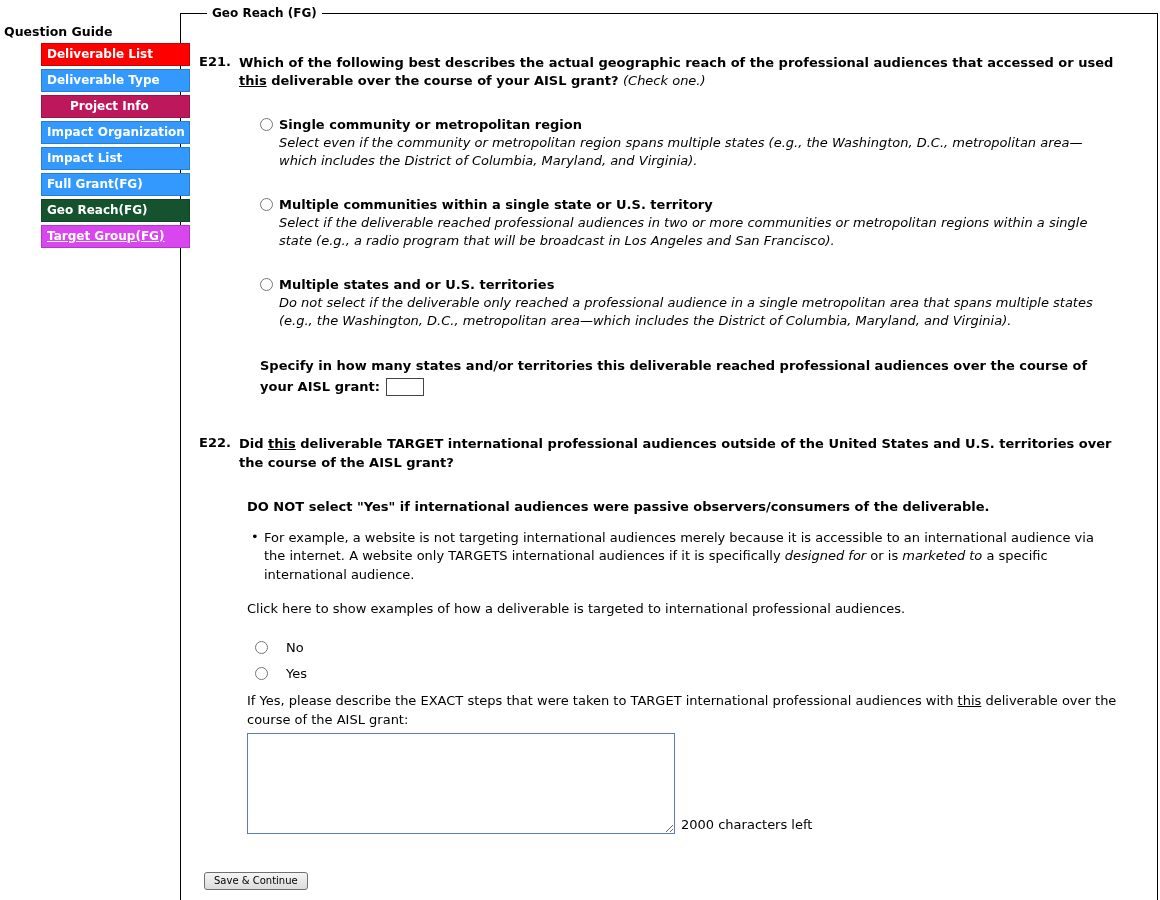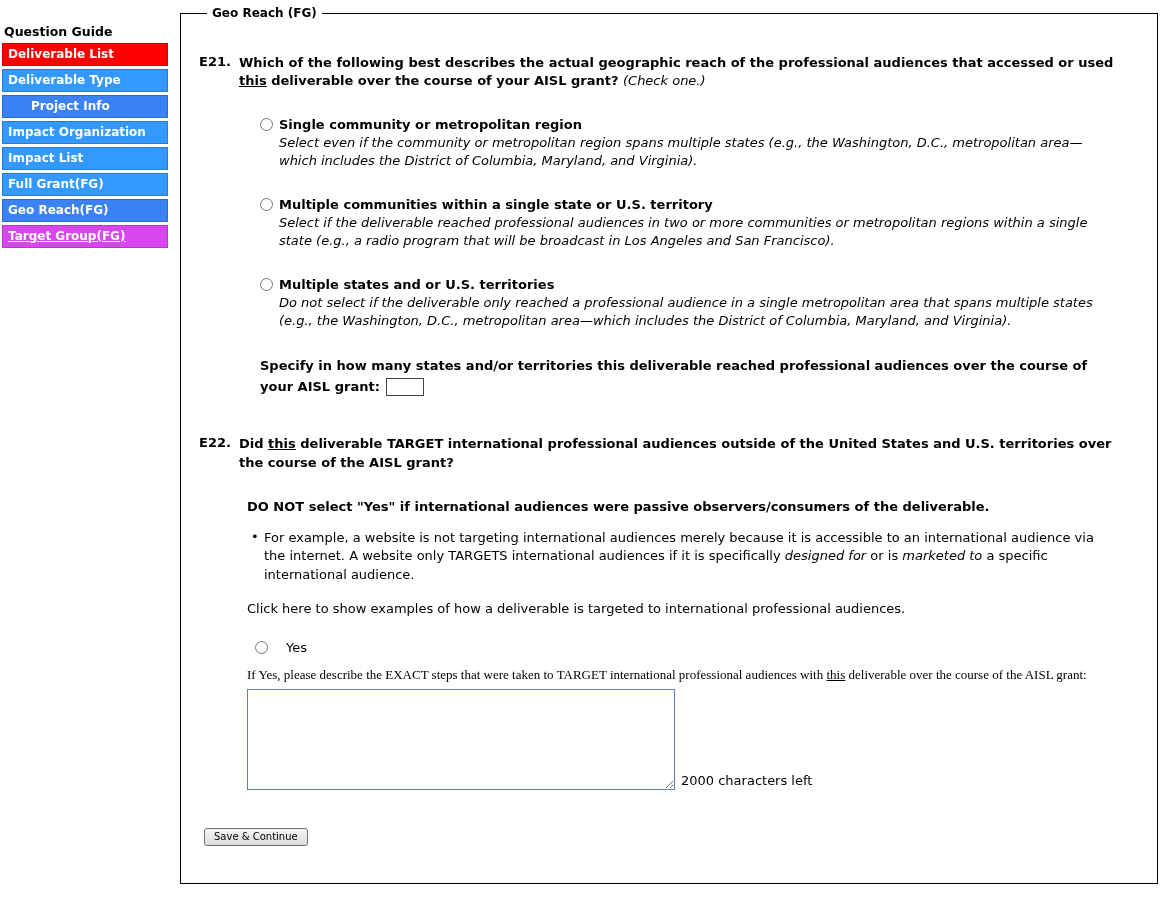--- a/index.html
+++ b/index.html
@@ -11,37 +11,38 @@
     width: 1160px;
     height: 900px;
     position: relative;
   }
 
   
   .sidebar {
     position: absolute;
     left: 2px;
     top: 22px;
-    width: 166px;
+    width: 188px;
   }
   .sidebar-title {
     font-weight: bold;
     font-size: 12.5px;
     padding: 2px 2px 4px 2px;
   }
   .nav-item {
     color: #ffffff;
     font-weight: bold;
     font-size: 12px;
     padding: 3px 5px 4px 5px;
     margin-bottom: 3px;
     border: 1px solid rgba(0,0,0,0.18);
     cursor: pointer;
     white-space: nowrap;
     overflow: hidden;
+    margin-left: 39px;
   }
 
   
   fieldset.main {
     margin: 6px 2px 0 180px;
     border: 1px solid #000;
     min-height: 878px;
     padding: 0 18px 18px 18px;
   }
   legend {
@@ -131,21 +132,20 @@
   .yn-row {
     display: flex;
     align-items: center;
     margin-bottom: 11px;
   }
   .yn-row input[type="radio"] { margin: 0 18px 0 0; }
 
   .ifyes {
     max-width: 878px;
     line-height: 1.42;
-    font-family: Liberation Serif, serif;
   }
   .textarea-row {
     display: flex;
     align-items: flex-end;
     margin-top: 4px;
   }
   textarea.describe {
     width: 428px;
     height: 101px;
     border: 1px solid #5b7cc4;
@@ -167,25 +167,25 @@
     cursor: pointer;
   }
 </style>
 </head>
 <body>
 
 <div class="sidebar">
   <div class="sidebar-title">Question Guide</div>
   <div class="nav-item" style="background-color: rgb(255, 0, 0);">Deliverable List</div>
   <div class="nav-item" style="background-color: rgb(51, 153, 255);">Deliverable Type</div>
-  <div class="nav-item" style="background-color: #3b82f6; padding-left: 28px;">Project Info</div>
+  <div class="nav-item" style="background-color: #be185d; padding-left: 28px;">Project Info</div>
   <div class="nav-item" style="background-color: rgb(51, 153, 255);">Impact Organization</div>
   <div class="nav-item" style="background-color: rgb(51, 153, 255);">Impact List</div>
   <div class="nav-item" style="background-color: rgb(51, 153, 255);">Full Grant(FG)</div>
-  <div class="nav-item" style="background-color: #3b82f6;">Geo Reach(FG)</div>
+  <div class="nav-item" style="background-color: #14532d;">Geo Reach(FG)</div>
   <div class="nav-item" style="background-color: #d946ef; text-decoration: underline;">Target Group(FG)</div>
 </div>
 
 <fieldset class="main">
   <legend>Geo Reach (FG)</legend>
 
   
   <div class="e21-block">
     <div class="q-row">
       <span class="q-num">E21.</span>
@@ -236,20 +236,24 @@
       <div class="bullet-row">
         <span class="bullet-dot">•</span>
         <span class="bullet-text"><span>For example, a website is not targeting international audiences merely because it is accessible to an international audience via the internet. A website only TARGETS international audiences if it is specifically </span><span class="i">designed for</span><span> or is </span><span class="i">marketed to</span><span> a specific international audience.</span></span>
       </div>
 
       <div class="example-link">Click here to show examples of how a deliverable is targeted to international professional audiences.</div>
 
       <div class="yn-options">
         <div class="yn-row">
           <input type="radio" name="e22" style="">
+          <span>No</span>
+        </div>
+        <div class="yn-row">
+          <input type="radio" name="e22" style="">
           <span>Yes</span>
         </div>
       </div>
 
       <div class="ifyes"><span>If Yes, please describe the EXACT steps that were taken to TARGET international professional audiences with </span><span class="u">this</span><span> deliverable over the course of the AISL grant:</span></div>
 
       <div class="textarea-row">
         <textarea class="describe" style=""></textarea>
         <span class="chars-left">2000 characters left</span>
       </div>

